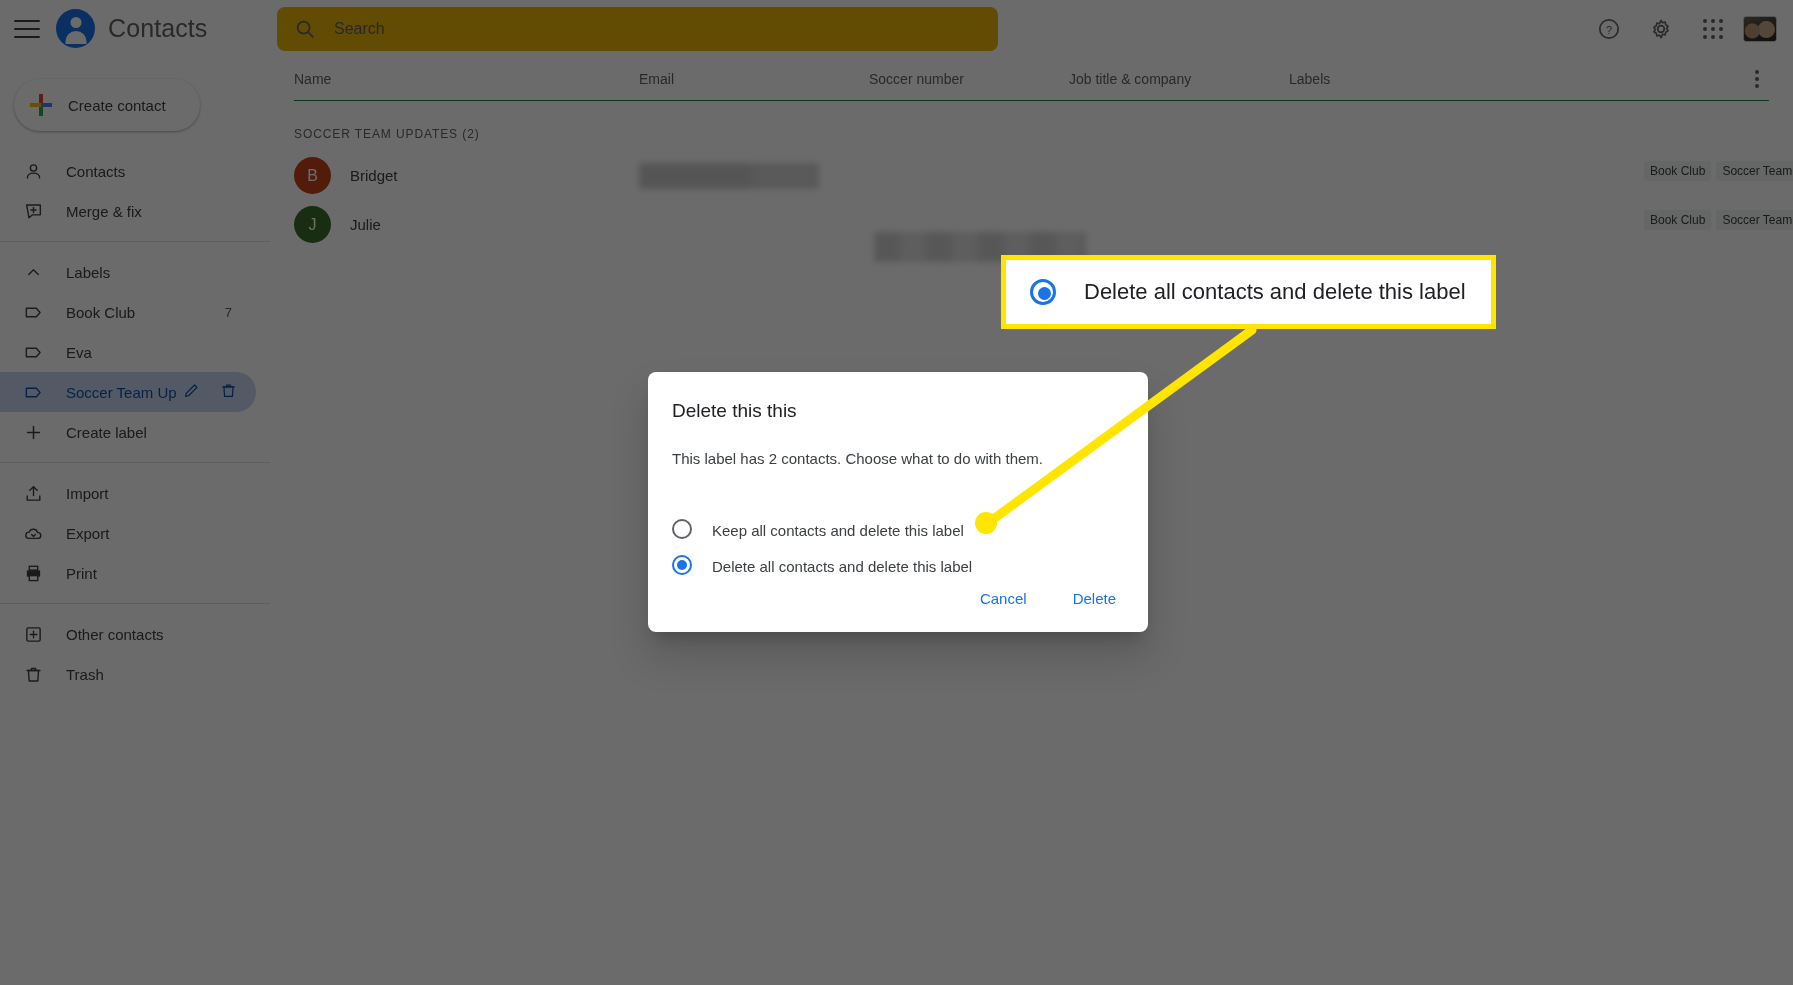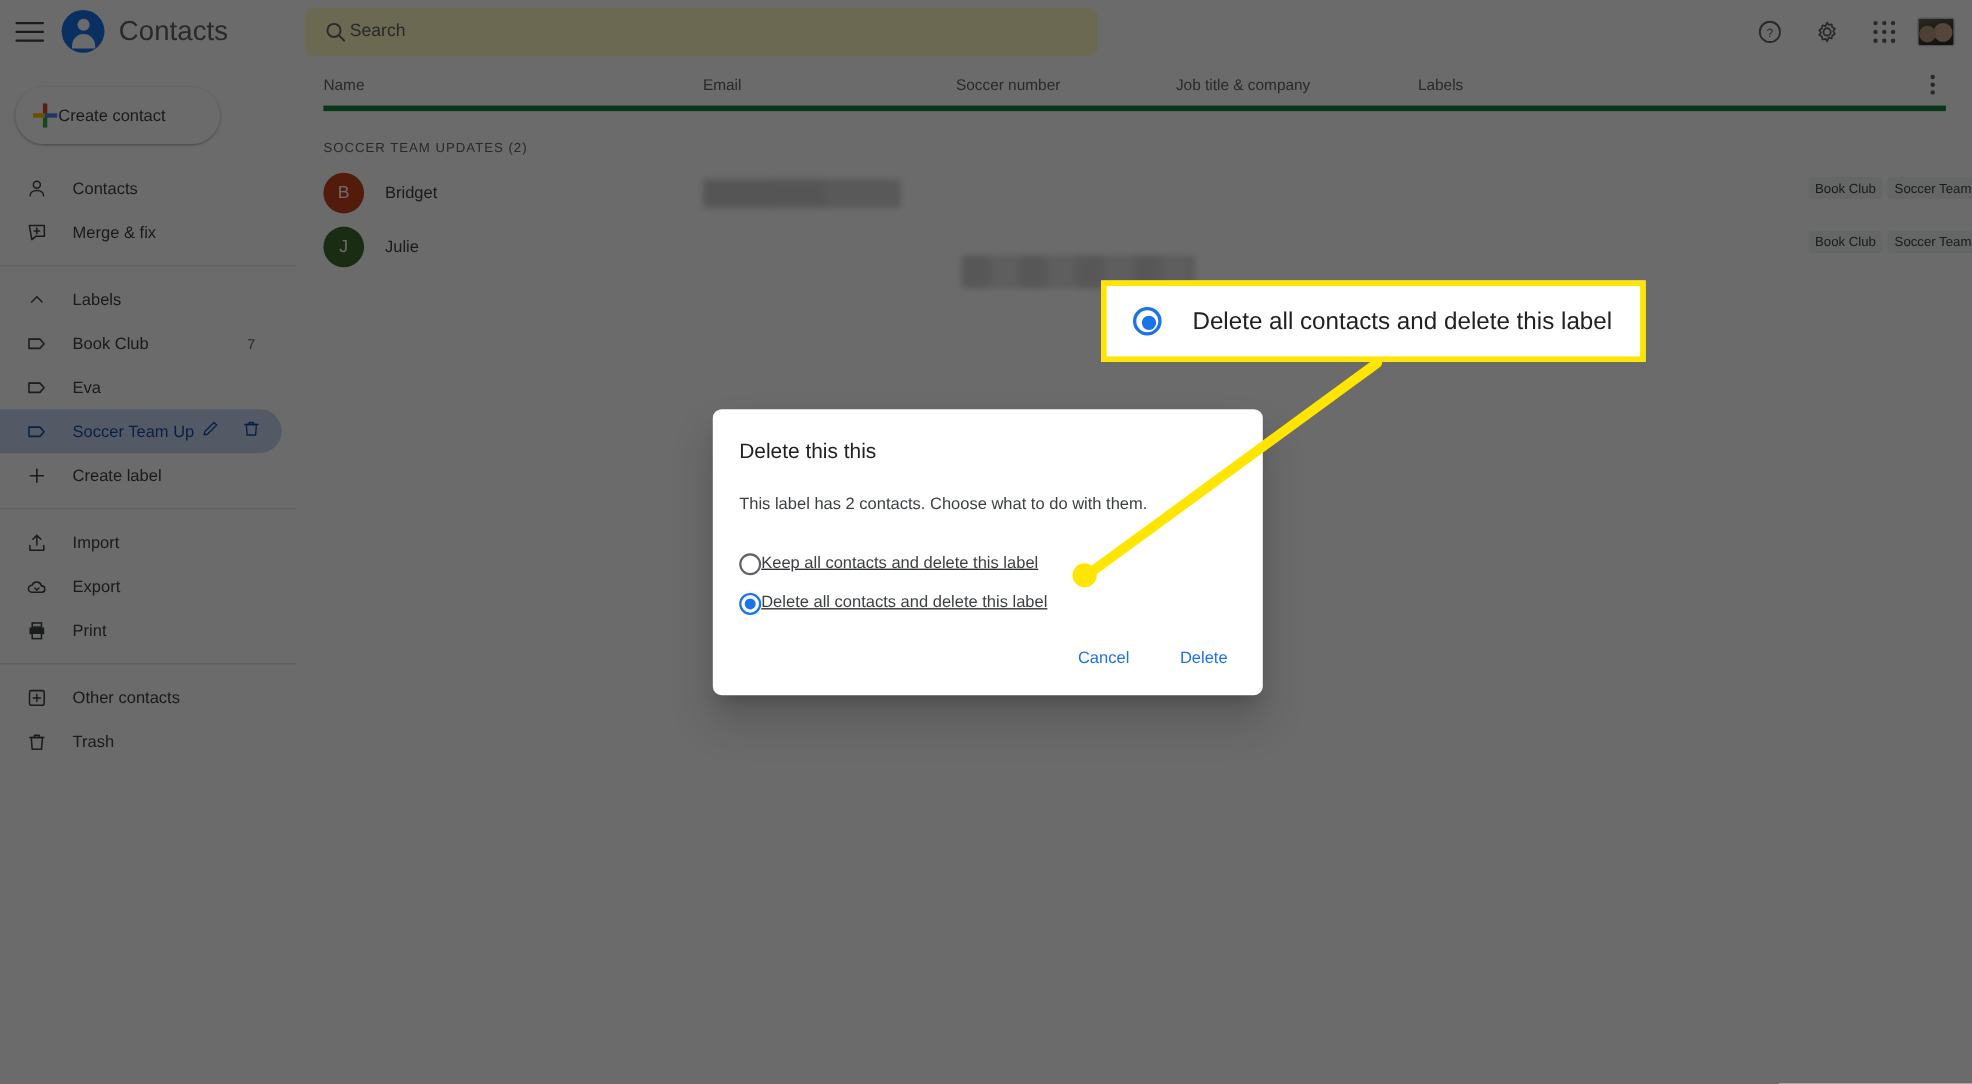--- a/index.html
+++ b/index.html
@@ -42,22 +42,22 @@
     transform: translateX(-50%);
     width: 21px; height: 13px; border-radius: 11px 11px 0 0; background: #fff;
   }
   .brand-title {
     font-size: 25px; color: #5f6368; letter-spacing: .1px;
   }
 
   .searchbar {
     position: absolute; left: 277px; top: 7px;
     width: 721px; height: 44px;
-    background: #fef9c3; border-radius: 8px;
-    display: flex; align-items: center; gap: 2px; padding-left: 17px;
+    background: #eab308; border-radius: 8px;
+    display: flex; align-items: center; gap: 18px; padding-left: 17px;
   }
   .search-icon { width: 22px; height: 22px; flex: none; }
   .search-input-text {
     font-size: 16px; color: #5f6368;
   }
 
   .topright {
     position: absolute; right: 10px; top: 0; height: 57px;
     display: flex; align-items: center; gap: 8px;
   }
@@ -83,21 +83,21 @@
   
   .sidebar {
     position: absolute; left: 0; top: 57px; width: 270px; bottom: 0;
     padding-top: 12px;
   }
   .create-contact {
     margin: 10px 0 0 14px;
     width: 186px; height: 52px;
     border-radius: 26px; background: #fff;
     box-shadow: 0 1px 3px rgba(60,64,67,.3), 0 1px 2px rgba(60,64,67,.15);
-    display: flex; align-items: center; gap: 1px; padding-left: 16px;
+    display: flex; align-items: center; gap: 16px; padding-left: 16px;
     cursor: pointer;
   }
   .plus-multi { position: relative; width: 22px; height: 22px; flex: none; }
   .plus-multi .pv { position: absolute; left: 9px; top: 0; width: 4px; height: 22px; }
   .plus-multi .ph { position: absolute; top: 9px; left: 0; width: 22px; height: 4px; }
   .plus-multi .pv::before { content:""; position:absolute; top:0; width:4px; height:11px; background:#ea4335; }
   .plus-multi .pv::after  { content:""; position:absolute; top:11px; width:4px; height:11px; background:#34a853; }
   .plus-multi .ph::before { content:""; position:absolute; left:0; width:11px; height:4px; background:#fbbc04; }
   .plus-multi .ph::after  { content:""; position:absolute; left:11px; width:11px; height:4px; background:#4285f4; }
   .create-contact-label { font-size: 15px; color: #3c4043; }
@@ -114,21 +114,21 @@
   .nav-item .ncount { position: absolute; right: 24px; font-size: 13px; color: #5f6368; }
   .nav-item.selected { background: #c5d7f2; }
   .nav-item.selected .nlabel { color: #174ea6; }
   .nav-divider { height: 1px; background: rgba(0,0,0,.12); margin: 10px 0 10px 0; }
   .label-actions { position: absolute; right: 18px; display: flex; gap: 18px; align-items: center; }
 
   
   .main { position: absolute; left: 270px; top: 57px; right: 0; bottom: 0; }
   .thead {
     display: flex; align-items: center; height: 44px;
-    border-bottom: 5px solid #15803d; margin: 0 24px 0 24px;
+    border-bottom: 1px solid #15803d; margin: 0 24px 0 24px;
     position: relative;
   }
   .th { font-size: 14px; color: #5f6368; }
   .th-name { width: 345px; }
   .th-email { width: 230px; }
   .th-phone { width: 200px; }
   .th-job { width: 220px; }
   .th-labels { width: 200px; }
   .kebab {
     position: absolute; right: 2px; display: flex; flex-direction: column;
@@ -176,21 +176,21 @@
   .dialog {
     position: absolute; left: 648px; top: 372px;
     width: 500px; height: 260px;
     background: #fff; border-radius: 8px;
     box-shadow: 0 11px 15px -7px rgba(0,0,0,.2), 0 24px 38px 3px rgba(0,0,0,.14);
     padding: 24px;
   }
   .dialog-title { font-size: 19px; color: #202124; margin-top: 4px; }
   .dialog-desc { font-size: 15px; color: #3c4043; margin-top: 28px; }
   .radio-group { margin-top: 36px; }
-  .radio-row { display: flex; align-items: flex-start; height: 36px; cursor: pointer; text-decoration: underline; }
+  .radio-row { display: flex; align-items: flex-end; gap: 20px; height: 36px; cursor: pointer; }
   .radio {
     width: 20px; height: 20px; border-radius: 50%;
     border: 2px solid #5f6368; flex: none; position: relative;
   }
   .radio.checked { border-color: #1a73e8; }
   .radio.checked::after {
     content: ""; position: absolute; left: 3px; top: 3px;
     width: 10px; height: 10px; border-radius: 50%; background: #1a73e8;
   }
   .radio-label { font-size: 15px; color: #3c4043; }

